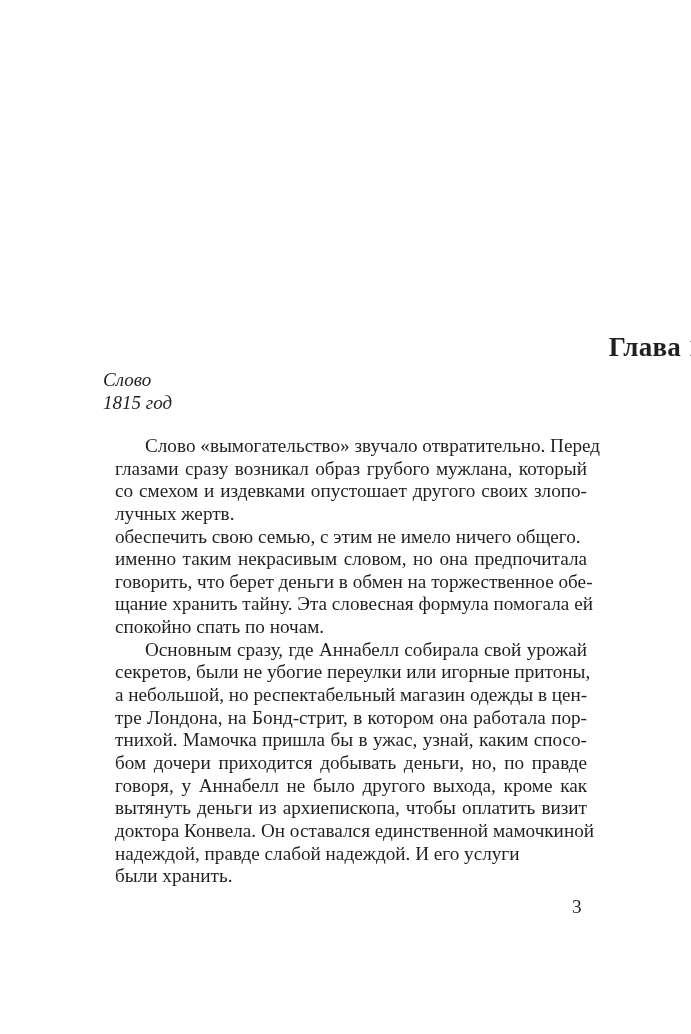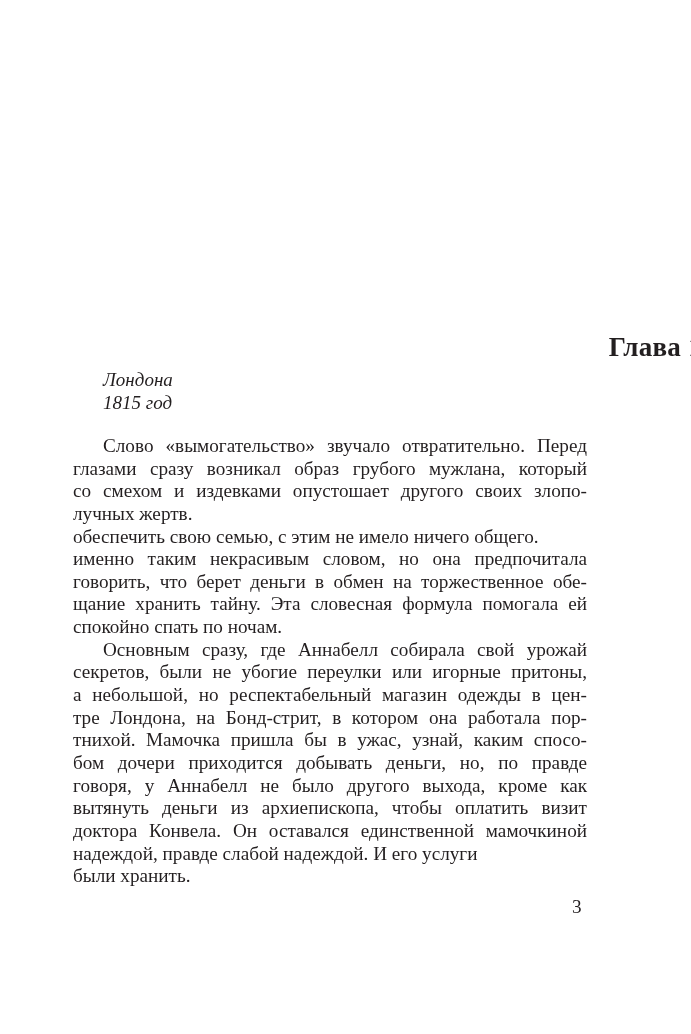--- a/index.html
+++ b/index.html
@@ -49,39 +49,40 @@
       width: 514px;
       font-size: 19.2px;
       line-height: 22.65px;
     }
     .line {
       display: block;
       white-space: nowrap;
       text-align: justify;
       text-align-last: justify;
       height: 22.65px;
+      margin-left: 42px;
     }
     .line.indent { padding-left: 30px; }
     .line.last { text-align-last: left; }
     .page-number {
       position: absolute;
       left: 572px;
       top: 896px;
       font-size: 19.2px;
       line-height: 22.65px;
     }
   </style>
 </head>
 <body>
 
 <div class="page">
   <h1 class="chapter-title">Глава 1</h1>
 
   <div class="epigraph">
-    <div>Лондона</div>
+    <div>Слово</div>
     <div>1815 год</div>
   </div>
 
   <div class="body-text" id="body-text">
       <span class="line indent">Слово «вымогательство» звучало отвратительно. Перед</span>
       <span class="line">глазами сразу возникал образ грубого мужлана, который</span>
       <span class="line">со смехом и издевками опустошает другого своих злопо-</span>
       <span class="line last">лучных жертв.</span>
       <span class="line last">обеспечить свою семью, с этим не имело ничего общего.</span>
       <span class="line">именно таким некрасивым словом, но она предпочитала</span>

